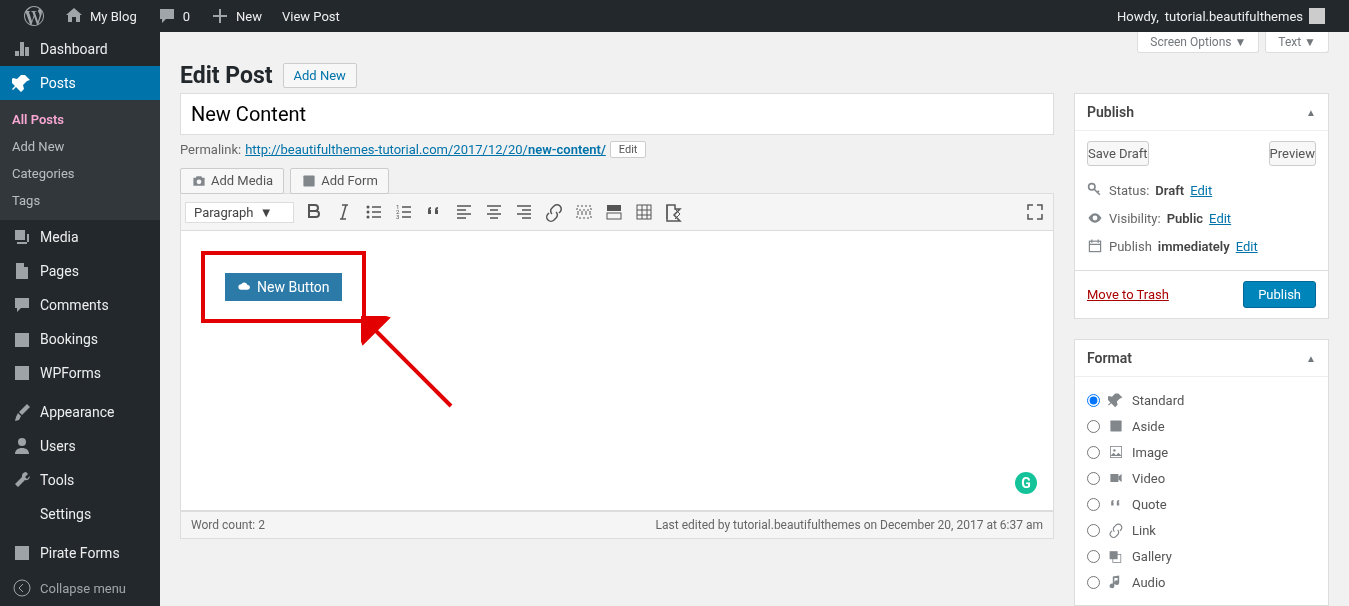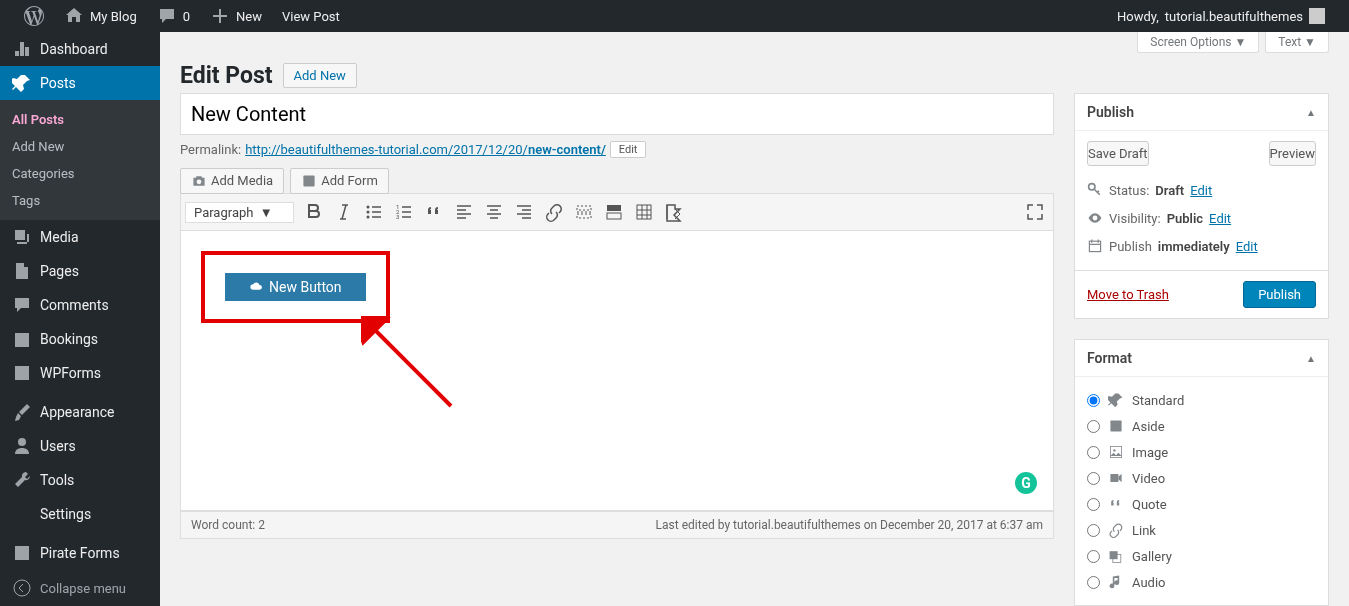--- a/index.html
+++ b/index.html
@@ -50,21 +50,21 @@
 .editor-tabs { display: flex; justify-content: flex-end; margin-top: -26px; }
 .editor-tab { padding: 5px 14px; border: 1px solid #ddd; background: #ebebeb; font-size: 13px; color: #555; cursor: pointer; border-bottom: none; }
 .editor-tab.active { background: #f5f5f5; border-bottom: 1px solid #f5f5f5; position: relative; z-index: 1; }
 .toolbar { background: #f5f5f5; border: 1px solid #ddd; padding: 4px; display: flex; align-items: center; gap: 2px; margin-top: -1px; }
 .para-select { border: 1px solid #ddd; background: #fff; padding: 2px 20px 2px 8px; font-size: 13px; cursor: pointer; margin-right: 4px; position: relative; }
 .tb-btn { width: 28px; height: 28px; display: flex; align-items: center; justify-content: center; cursor: pointer; border-radius: 2px; }
 .tb-icon { width: 20px; height: 20px; fill: #555; }
 .tb-spacer { flex: 1; }
 .editor-body { border: 1px solid #ddd; border-top: none; background: #fff; min-height: 280px; padding: 20px; position: relative; }
 .red-box { border: 4px solid #e20000; padding: 18px 20px; display: inline-block; position: relative; }
-.content-button { background: #2c7aa7; color: #fff; padding: 6px 24px; font-size: 14px; display: inline-flex; align-items: center; gap: 6px; cursor: pointer; }
+.content-button { background: #2c7aa7; color: #fff; padding: 6px 12px; font-size: 14px; display: inline-flex; align-items: center; gap: 6px; cursor: pointer; }
 .arrow { position: absolute; left: 180px; top: 85px; }
 .grammarly { position: absolute; right: 16px; bottom: 16px; width: 22px; height: 22px; background: #15c39a; border-radius: 50%; display: flex; align-items: center; justify-content: center; color: #fff; font-weight: bold; font-size: 14px; }
 .editor-footer { border: 1px solid #ddd; border-top: 1px solid #ddd; background: #f5f5f5; padding: 6px 10px; font-size: 12px; color: #666; display: flex; justify-content: space-between; }
 
 
 .metabox { background: #fff; border: 1px solid #ddd; margin-bottom: 20px; }
 .metabox-header { padding: 10px 12px; border-bottom: 1px solid #eee; display: flex; justify-content: space-between; align-items: center; font-size: 14px; font-weight: 600; cursor: pointer; }
 .metabox-header .toggle { color: #72777c; font-size: 10px; }
 .metabox-body { padding: 10px 12px; font-size: 13px; }
 .pub-actions-top { display: flex; justify-content: space-between; margin-bottom: 10px; }

